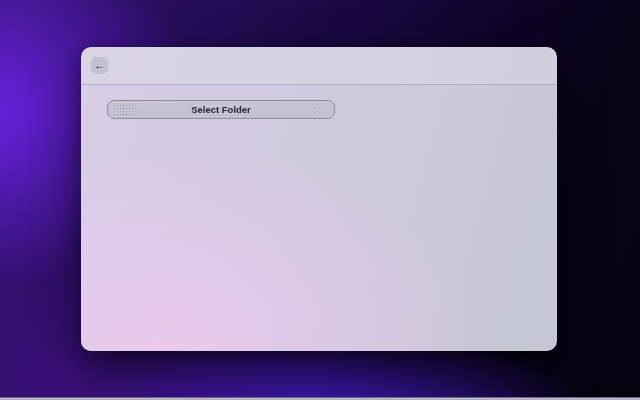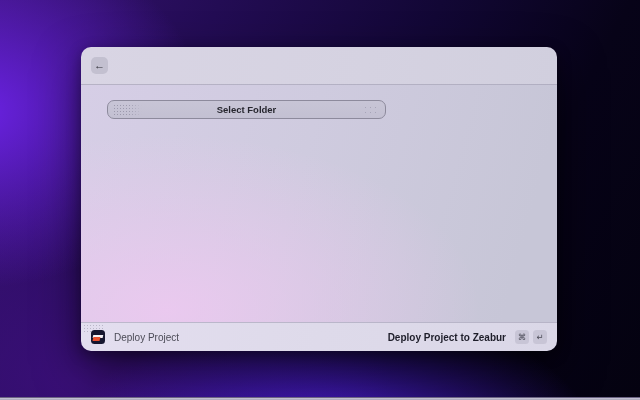--- a/index.html
+++ b/index.html
@@ -53,21 +53,21 @@
     display: flex; align-items: center;
     padding-top: 15px;
   }
   .form-label {
     width: 97px; flex: 0 0 97px;
     text-align: right;
     font-size: 9.5px; color: #3d3d46;
   }
   .file-picker-button {
     margin-left: 26px;
-    width: 279px; height: 19px;
+    width: 228px; height: 19px;
     border: 1.5px solid #8d8a9c;
     border-radius: 7px;
     background: linear-gradient(#c8c5d6, #c3c0d2);
     position: relative;
     display: flex; align-items: center; justify-content: center;
     cursor: pointer;
   }
   .file-picker-label {
     font-size: 9.5px; font-weight: 600; color: #26262e;
   }
@@ -152,31 +152,17 @@
     <div class="window-content">
       <div class="form-row">
         <div class="file-picker-button">
           <span class="stipple-left"></span>
           <span class="file-picker-label">Select Folder</span>
           <span class="dots-right"></span>
         </div>
       </div>
     </div>
 
-    <div class="window-footer">
-      <span class="footer-stipple"></span>
-      <div class="zeabur-icon">
-        <span class="bar-white"></span>
-        <span class="bar-red"></span>
-      </div>
-      <span class="footer-app-name">Deploy Project</span>
-      <span class="footer-spacer"></span>
-      <div class="footer-action">
-        <span class="footer-action-label">Deploy Project to Zeabur</span>
-        <span class="key-badge">⌘</span>
-        <span class="key-badge">↵</span>
-      </div>
-    </div>
 
   </div>
 
   <div class="bottom-strip"></div>
 </div>
 
 </body></html>

